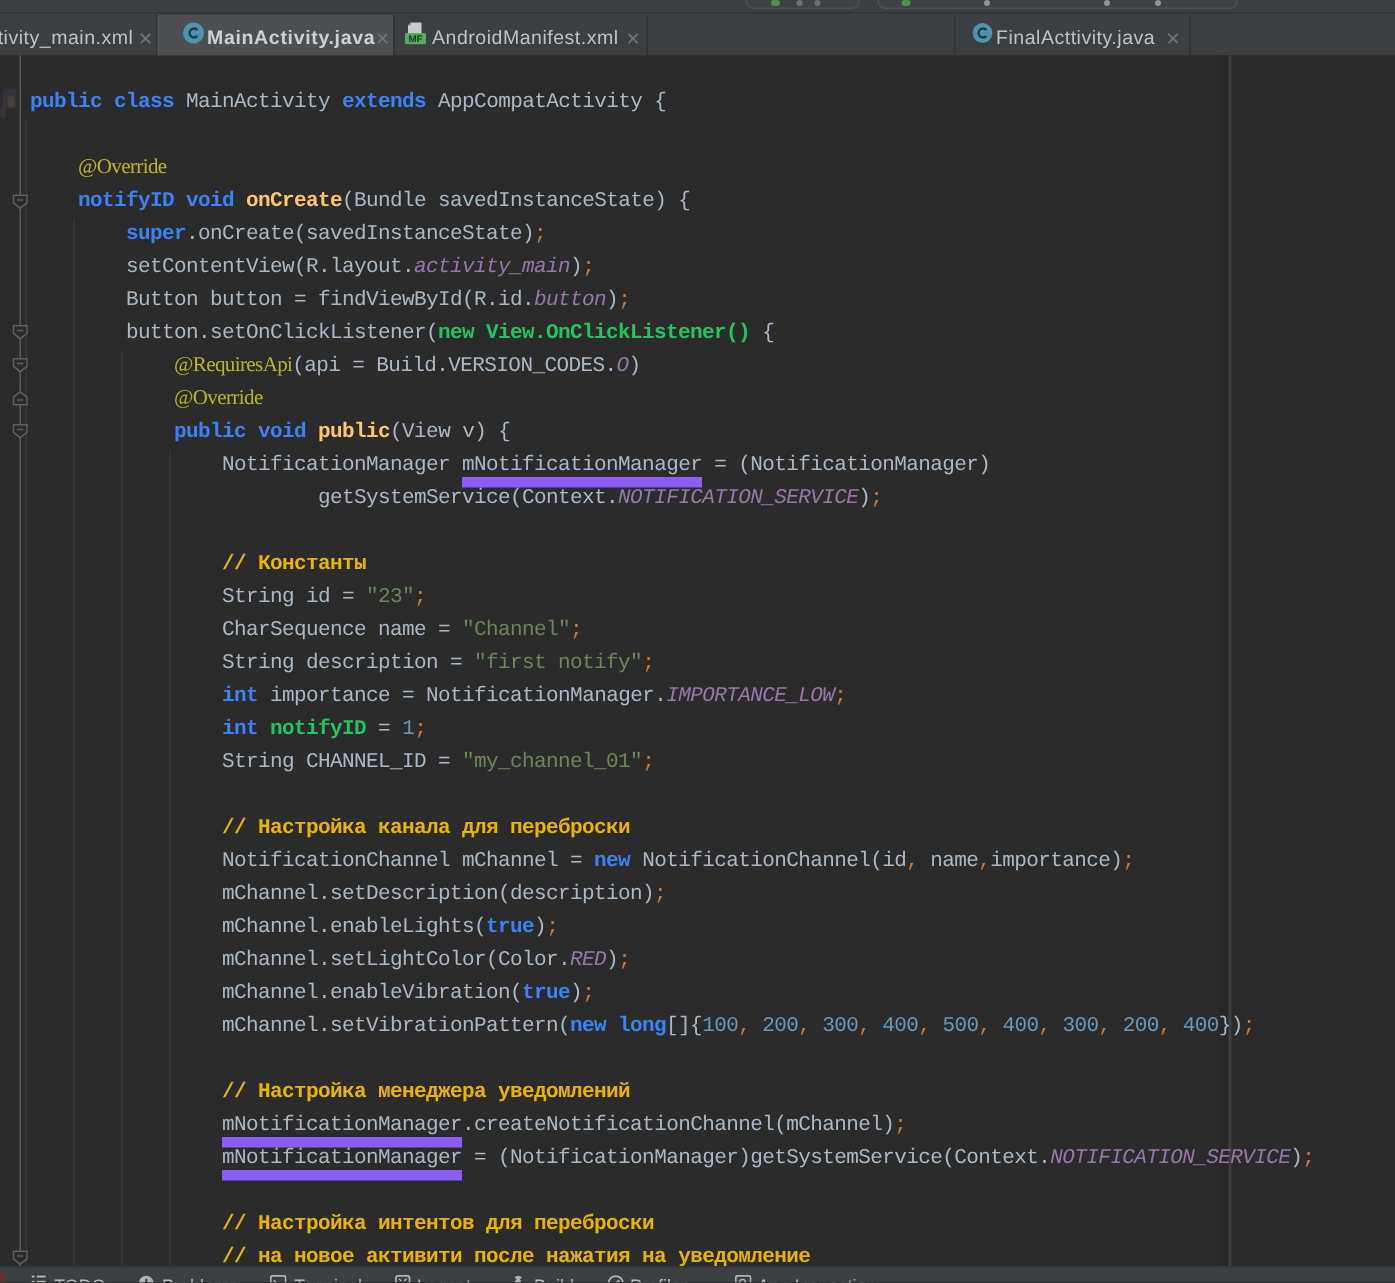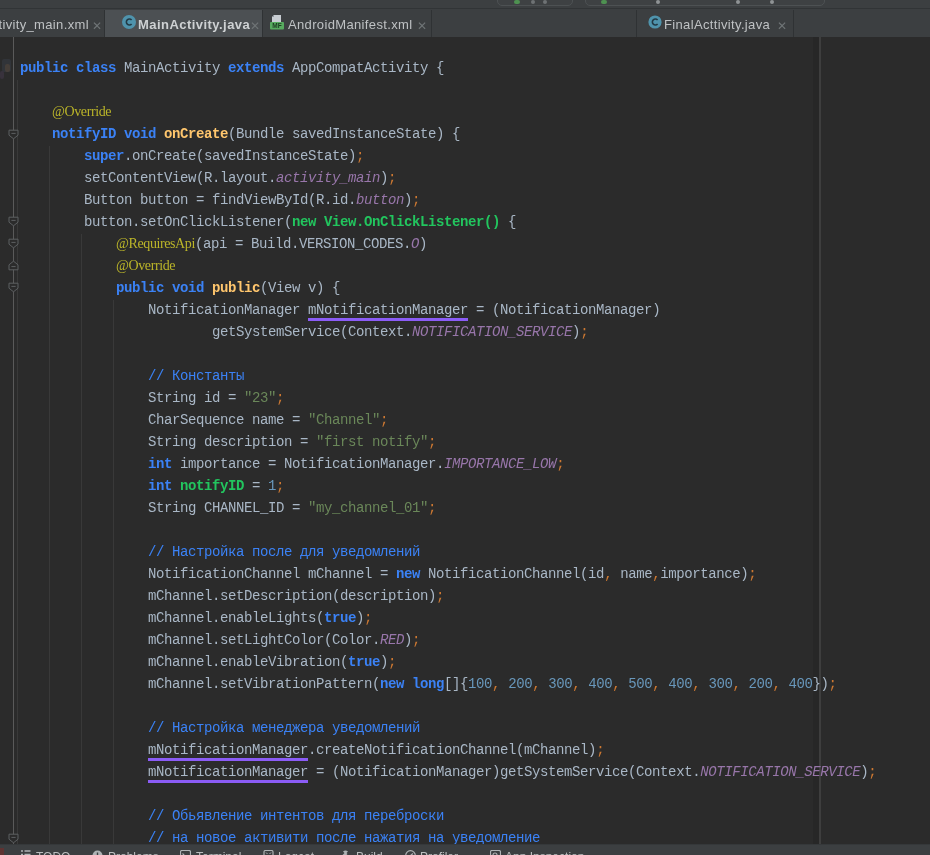--- a/index.html
+++ b/index.html
@@ -19,25 +19,25 @@
 #foldline { position:absolute; left:13px; top:37px; width:1px; height:810px; background:#5a5a5a; }
 .fm { position:absolute; left:8px; }
 #margin1 { position:absolute; left:813px; top:37px; width:6px; height:810px; background:#272727; }
 #margin2 { position:absolute; left:819px; top:37px; width:2px; height:810px; background:#3e3e3e; }
 pre { position:absolute; left:20px; top:57px; font-family:"Liberation Mono",monospace; font-size:14px; line-height:22px; letter-spacing:-0.4px; color:#a9b7c6; }
 .k { color:#3b82f6; font-weight:bold; }
 .m { color:#ffc66d; font-weight:bold; }
 .a { color:#bbb529;font-family:Liberation Serif, serif; }
 .s { color:#6a8759; }
 .n { color:#6897bb; }
-.c { color:#3b82f6; }
+.c { color:#eab308;font-weight:bold; }
 .f { color:#9876aa; font-style:italic; }
 .g { color:#22c55e;font-weight:bold; }
 .o { color:#cc7832; }
-.u { color:#a9b7c6; border-bottom:3px solid #8b5cf6; }
+.u { color:#a9b7c6; border-bottom:7px solid #8b5cf6; }
 #statusbar { position:absolute; left:0; top:844px; width:930px; height:11px; background:#3c3f41; border-top:1px solid #35383a; overflow:hidden; }
 .sbitem { position:absolute; top:5px; font-size:12px; color:#bbbebf; white-space:nowrap; }
 .sbicon { position:absolute; top:5px; }
 </style></head>
 <body>
 <div id="toolbar">
   <div class="widget" style="left:497px; width:76px;"></div>
   <div class="widget" style="left:585px; width:240px;"></div>
   <div class="dot" style="left:514px; background:#4e9151;"></div>
   <div class="dot" style="left:601px; background:#4e9151;"></div>
@@ -144,33 +144,33 @@
                         getSystemService(Context.<span class="f">NOTIFICATION_SERVICE</span>)<span class="o">;</span>
 
                 <span class="c">// Константы</span>
                 String id = <span class="s">"23"</span><span class="o">;</span>
                 CharSequence name = <span class="s">"Channel"</span><span class="o">;</span>
                 String description = <span class="s">"first notify"</span><span class="o">;</span>
                 <span class="k">int</span> importance = NotificationManager.<span class="f">IMPORTANCE_LOW</span><span class="o">;</span>
                 <span class="k">int</span> <span class="g">notifyID</span> = <span class="n">1</span><span class="o">;</span>
                 String CHANNEL_ID = <span class="s">"my_channel_01"</span><span class="o">;</span>
 
-                <span class="c">// Настройка после для уведомлений</span>
+                <span class="c">// Настройка канала для переброски</span>
                 NotificationChannel mChannel = <span class="k">new</span> NotificationChannel(id<span class="o">,</span> name<span class="o">,</span>importance)<span class="o">;</span>
                 mChannel.setDescription(description)<span class="o">;</span>
                 mChannel.enableLights(<span class="k">true</span>)<span class="o">;</span>
                 mChannel.setLightColor(Color.<span class="f">RED</span>)<span class="o">;</span>
                 mChannel.enableVibration(<span class="k">true</span>)<span class="o">;</span>
                 mChannel.setVibrationPattern(<span class="k">new long</span>[]{<span class="n">100</span><span class="o">,</span> <span class="n">200</span><span class="o">,</span> <span class="n">300</span><span class="o">,</span> <span class="n">400</span><span class="o">,</span> <span class="n">500</span><span class="o">,</span> <span class="n">400</span><span class="o">,</span> <span class="n">300</span><span class="o">,</span> <span class="n">200</span><span class="o">,</span> <span class="n">400</span>})<span class="o">;</span>
 
                 <span class="c">// Настройка менеджера уведомлений</span>
                 <span class="u">mNotificationManager</span>.createNotificationChannel(mChannel)<span class="o">;</span>
                 <span class="u">mNotificationManager</span> = (NotificationManager)getSystemService(Context.<span class="f">NOTIFICATION_SERVICE</span>)<span class="o">;</span>
 
-                <span class="c">// Обьявление интентов для переброски</span>
+                <span class="c">// Настройка интентов для переброски</span>
                 <span class="c">// на новое активити после нажатия на уведомление</span></pre>
 <div id="statusbar">
   <div style="position:absolute; left:0; top:3px; width:4px; height:8px; background:#5e3332;"></div>
   <svg class="sbicon" style="left:21px;" width="10" height="10" viewBox="0 0 10 10">
       <path d="M0 1h2M0 4.5h2M0 8h2M3.5 1h6M3.5 4.5h6M3.5 8h6" stroke="#afb3b5" stroke-width="1.3" fill="none"></path>
     </svg>
   <span class="sbitem" style="left:36px;">TODO</span>
   <svg class="sbicon" style="left:92px;" width="11" height="11" viewBox="0 0 11 11">
       <circle cx="5.5" cy="5.5" r="5" fill="#afb3b5"></circle>
       <rect x="4.8" y="2.5" width="1.4" height="4" fill="#3c3f41"></rect>

